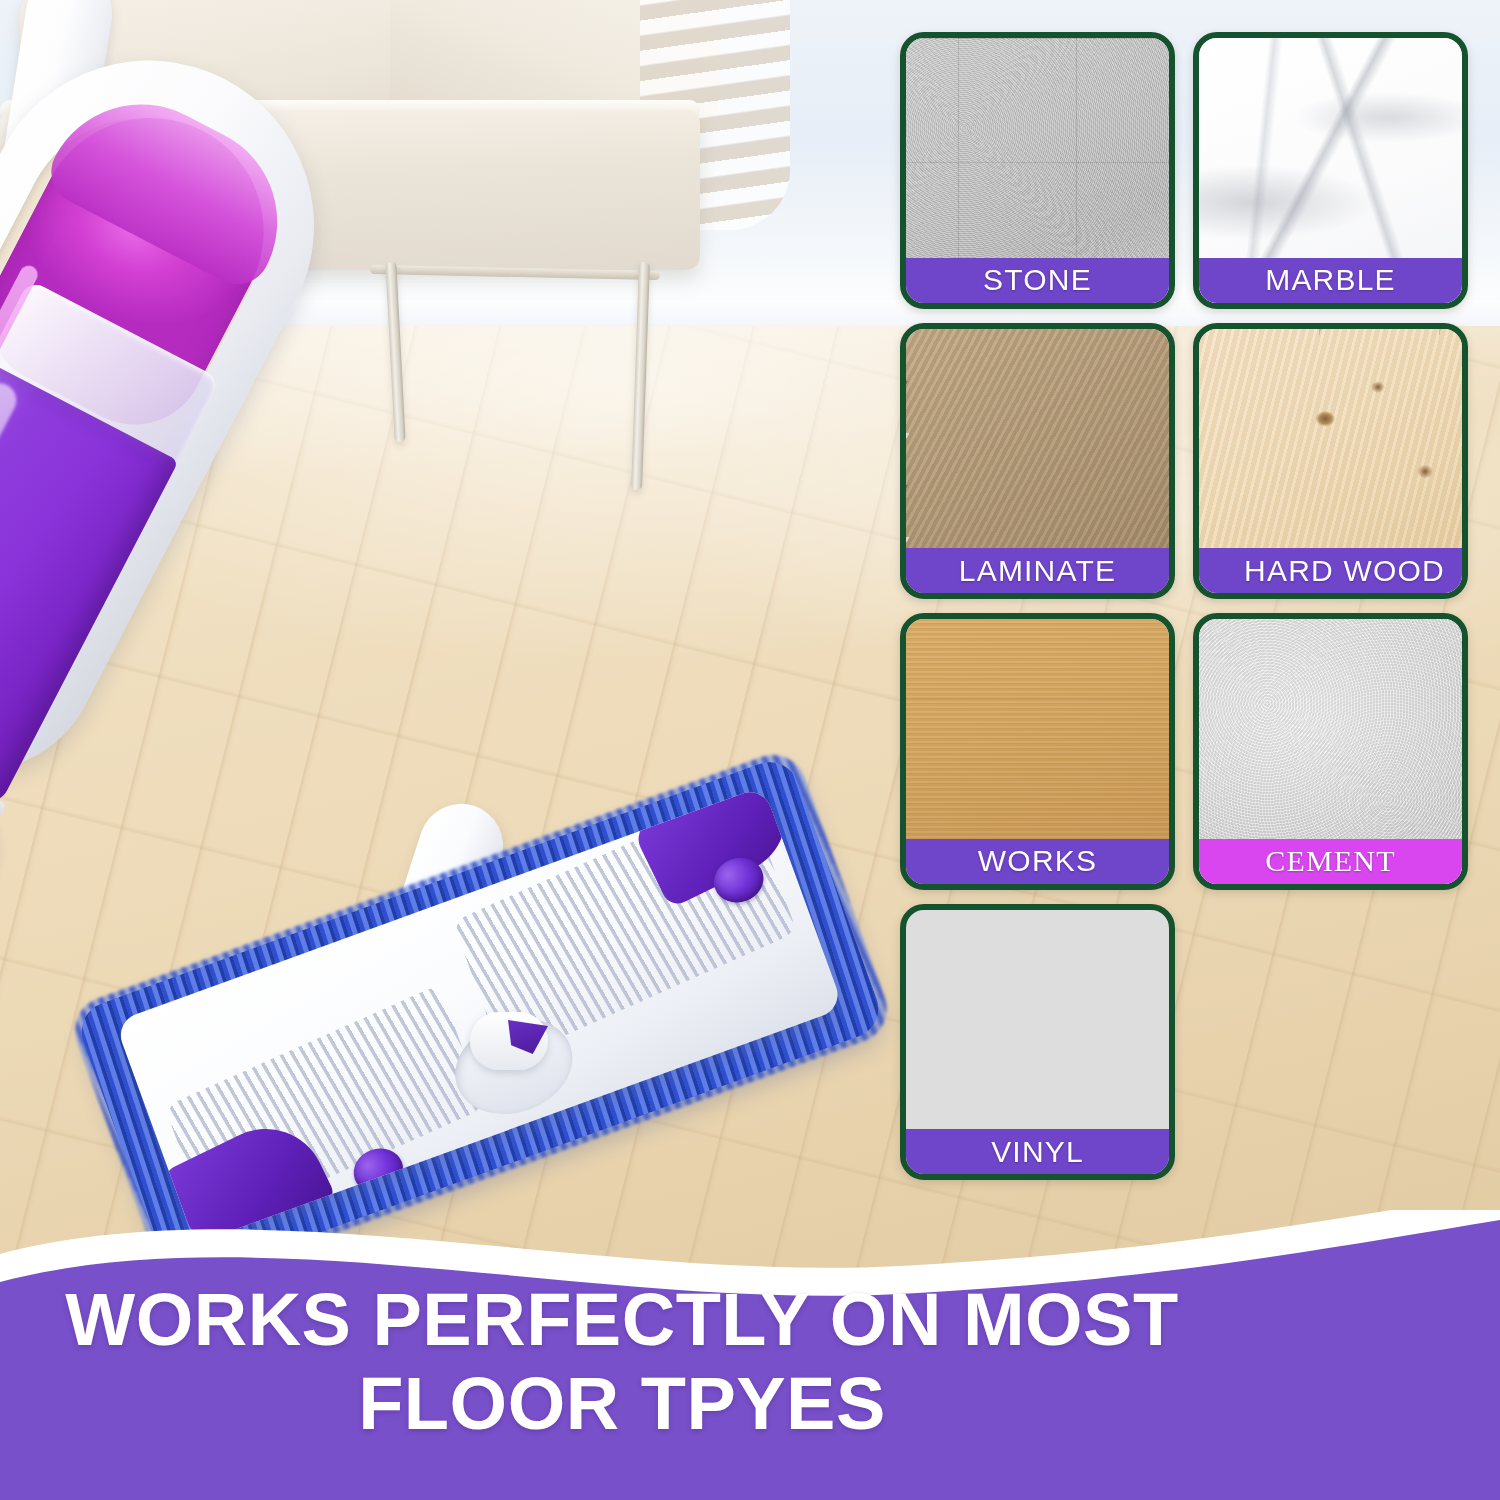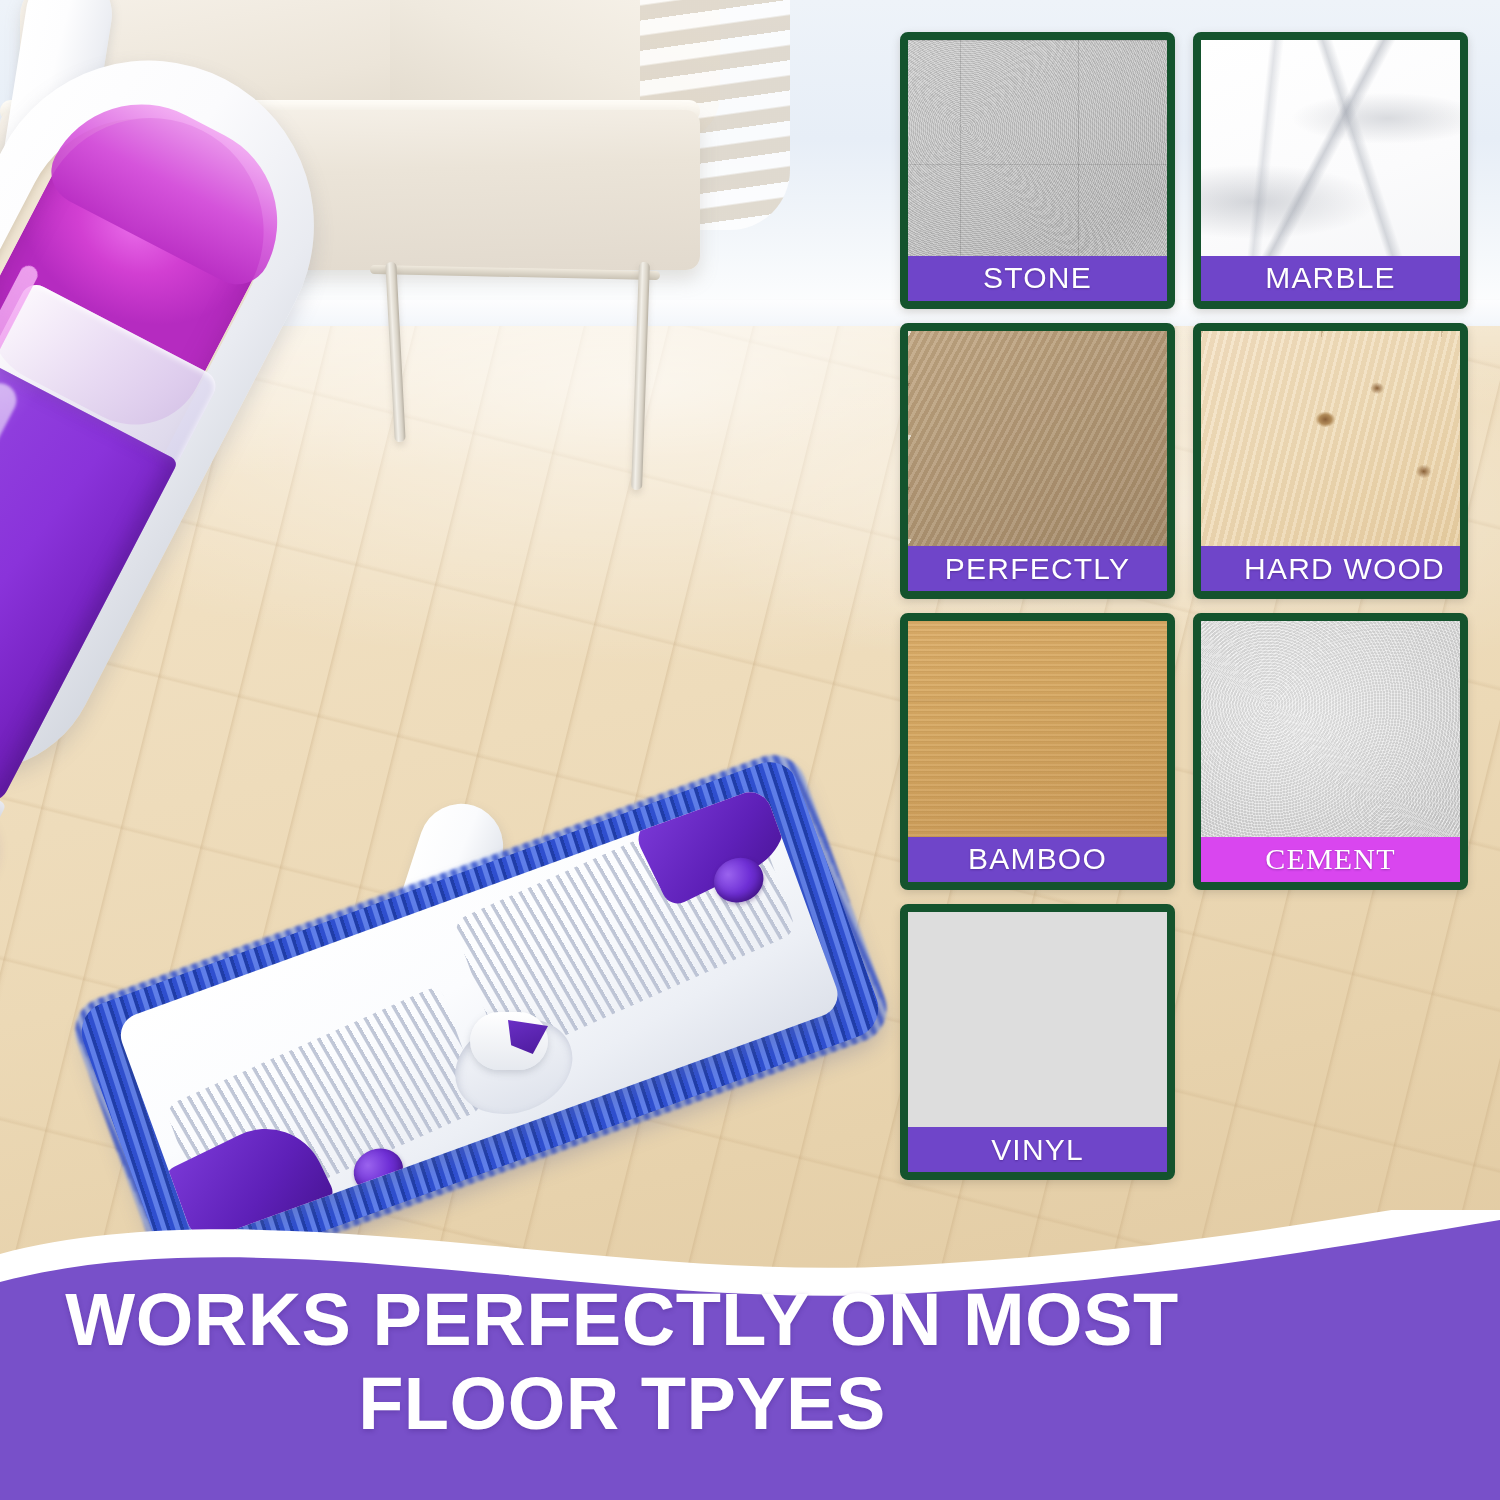--- a/index.html
+++ b/index.html
@@ -264,22 +264,22 @@
   .knob-l{left:172px;top:208px;}
   .knob-r{left:610px;top:58px;}
 
   
   .grid{
     position:absolute;left:900px;top:32px;width:568px;height:1148px;
     display:grid;grid-template-columns:1fr 1fr;grid-template-rows:repeat(4,1fr);
     gap:14px 18px;
   }
   .card{
-    position:relative;border-radius:8px;overflow:hidden;
-    border:8px solid #14532d;
+    position:relative;border-radius:24px;overflow:hidden;
+    border:6px solid #14532d;
     box-shadow:0 3px 9px rgba(90,80,70,.22);
     background:#ddd;
   }
   .swatch{position:absolute;left:0;top:0;right:0;bottom:0;}
   .card-label{
     position:absolute;left:0;right:0;bottom:0;height:45px;
     background:#6f45c9;
     display:flex;align-items:center;justify-content:center;
     color:#ffffff;font-size:30px;letter-spacing:1.2px;font-weight:400;
     text-shadow:0 1px 2px rgba(40,10,80,.35);
@@ -443,29 +443,29 @@
       <div class="card">
         <div class="swatch tex-stone"></div>
         <div class="card-label" style="background: rgb(111, 69, 201);">STONE</div>
       </div>
       <div class="card">
         <div class="swatch tex-marble"></div>
         <div class="card-label" style="background: rgb(111, 69, 201);">MARBLE</div>
       </div>
       <div class="card">
         <div class="swatch tex-laminate"></div>
-        <div class="card-label" style="background: rgb(111, 69, 201);">PERFECTLY</div>
+        <div class="card-label" style="background: rgb(111, 69, 201);">LAMINATE</div>
       </div>
       <div class="card">
         <div class="swatch tex-hardwood"></div>
         <div class="card-label" style="background: rgb(111, 69, 201); padding-left: 28px;">HARD WOOD</div>
       </div>
       <div class="card">
         <div class="swatch tex-bamboo"></div>
-        <div class="card-label" style="background: rgb(111, 69, 201);">BAMBOO</div>
+        <div class="card-label" style="background: rgb(111, 69, 201);">WORKS</div>
       </div>
       <div class="card">
         <div class="swatch tex-cement"></div>
         <div class="card-label" style="background: #d946ef; font-family: Liberation Serif, serif;">CEMENT</div>
       </div>
       <div class="card">
         <div class="swatch tex-vinyl">
           <div class="vinyl-sheet"></div>
           <div class="vinyl-edge"></div>
         </div>

